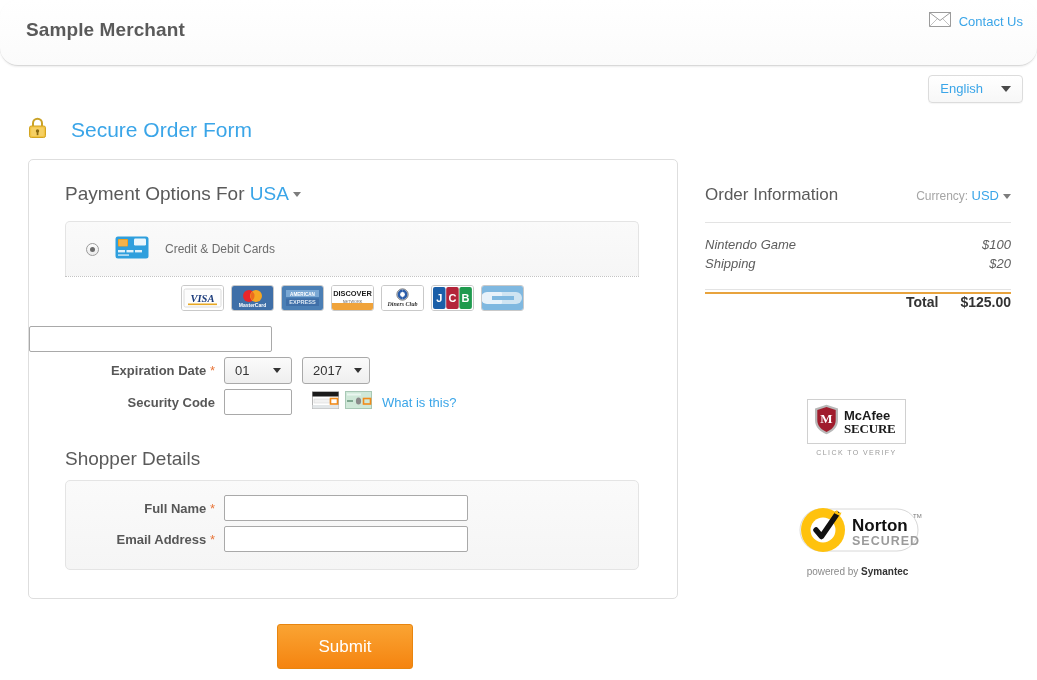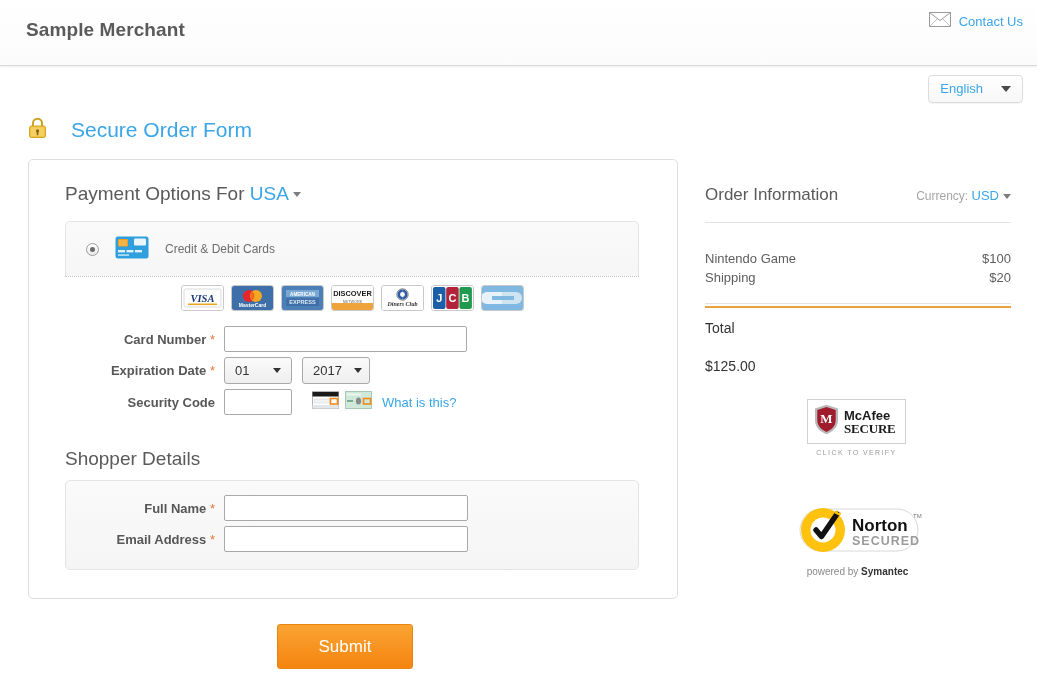--- a/index.html
+++ b/index.html
@@ -12,20 +12,21 @@
   }
   .page { position: relative; width: 1037px; height: 680px; background: #fff; }
 
   
   .header {
     position: relative;
     height: 66px;
     background: linear-gradient(to bottom, #ffffff 0%, #fbfbfb 100%);
     border-bottom: 1px solid #d9d9d9;
     box-shadow: 0 1px 2px rgba(0,0,0,0.07);
+    border-radius: 18px;
   }
   .merchant-title {
     position: absolute;
     left: 26px; top: 19px;
     font-size: 19px; font-weight: bold;
     color: #5a5a5a;
     letter-spacing: 0.1px;
   }
   .contact-wrap {
     position: absolute;
@@ -205,32 +206,31 @@
     cursor: pointer;
   }
 
   
   .sidebar { position: absolute; left: 705px; top: 185px; width: 306px; }
   .oi-head { display: flex; align-items: baseline; justify-content: space-between; }
   .oi-title { font-size: 17px; color: #5a5a5a; }
   .cur-wrap { font-size: 12px; color: #a5a5a5; }
   .cur-val { color: #3aa5e8; font-size: 13px; }
   .hr-light { border-top: 1px solid #e3e3e3; margin-top: 17px; }
-  .oi-items { margin-top: 26px; }
+  .oi-items { margin-top: 12px; font-style: italic; }
   .oi-row {
     display: flex; justify-content: space-between;
     font-size: 13px; color: #5d5d5d;
     padding: 2px 0;
   }
   .hr-light2 { border-top: 1px solid #e3e3e3; margin-top: 16px; }
   .hr-orange { border-top: 2px solid #e8a33d; margin-top: 2px; }
   .total-row {
     display: flex; justify-content: flex-end; gap: 22px;
-    margin-top: 12px;
-    font-size: 14px; font-weight: normal; color: #333; flex-direction: column;
+    font-size: 14px; font-weight: bold; color: #333;
   }
 
   .badge-mcafee {
     position: absolute; left: 807px; top: 399px;
     width: 99px;
   }
   .mcafee-box {
     border: 1px solid #d0d0d0;
     background: #fff;
     padding: 4px 6px;
@@ -375,21 +375,20 @@
         <svg width="41" height="24" viewBox="0 0 41 24">
           <rect width="41" height="24" fill="#7fb8e0"></rect>
           <path d="M5 6 h14 a6 6 0 0 1 0 12 h-14 a6 6 0 0 1 0 -12z" fill="#e8f2fa"></path>
           <path d="M20 6 h14 a6 6 0 0 1 0 12 h-14z" fill="#cfe4f2"></path>
           <rect x="10" y="10" width="22" height="4" fill="#7fb8e0"></rect>
         </svg>
       </span>
     </div>
 
     <div class="field-row" style="left:0; top:166px;">
-      <div class="flabel"><span>Card Number</span> <span class="req">*</span></div>
       <input class="tinput" style="width: 243px;" type="text" placeholder="">
     </div>
 
     <div class="field-row" style="left:0; top:197px;">
       <div class="flabel"><span>Expiration Date</span> <span class="req">*</span></div>
       <div class="tsel" style="width:68px;">
         <span>01</span>
         <span class="sel-caret"></span>
       </div>
       <div class="tsel" style="width:68px; margin-left:10px;">

